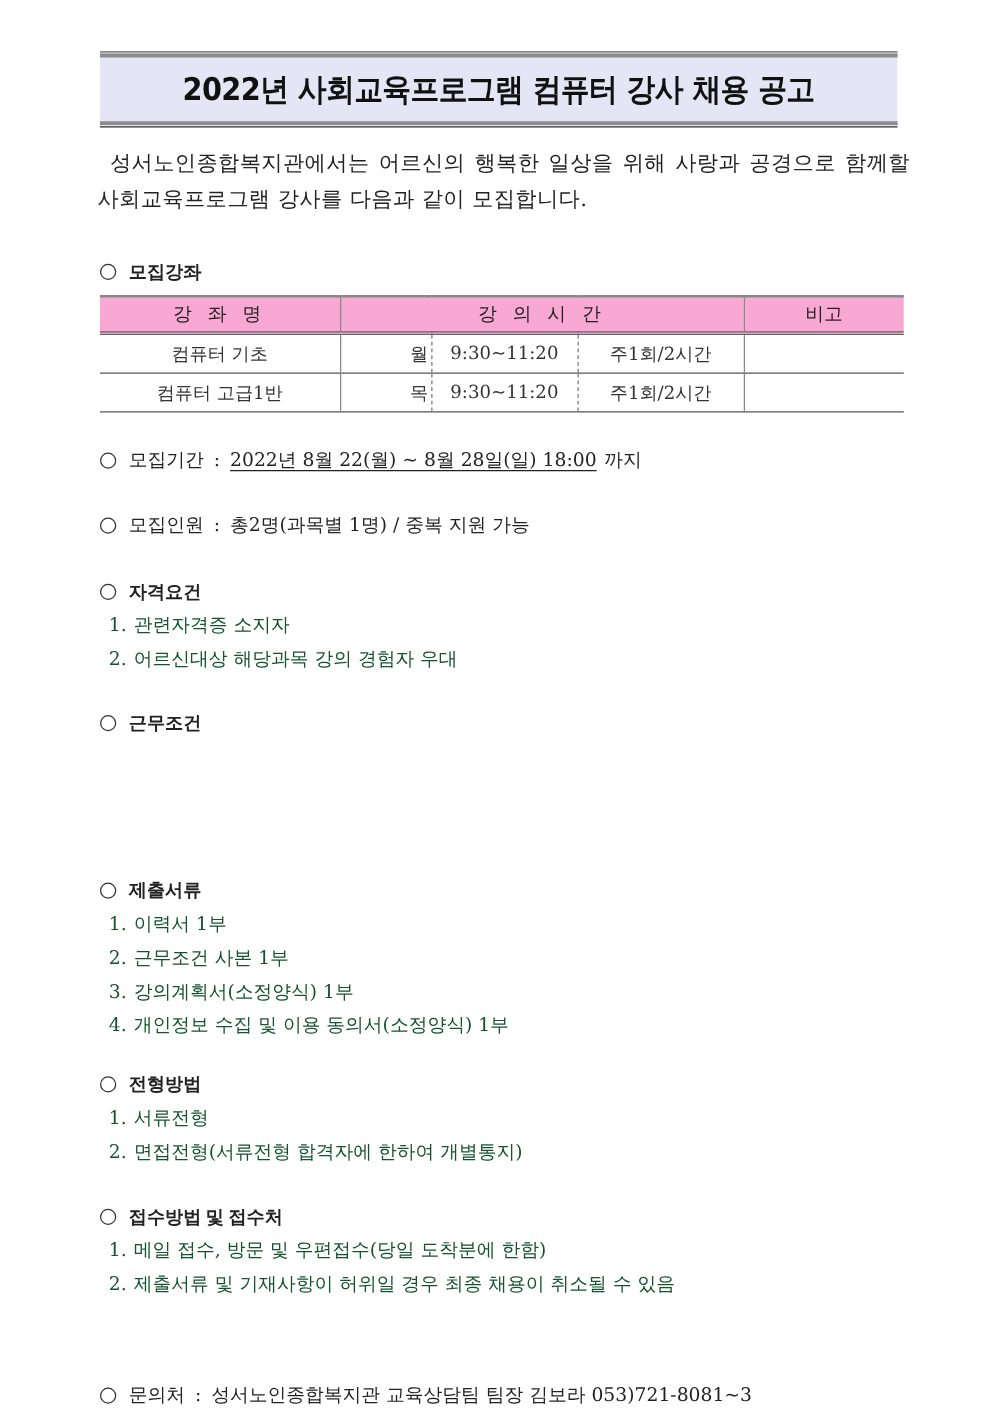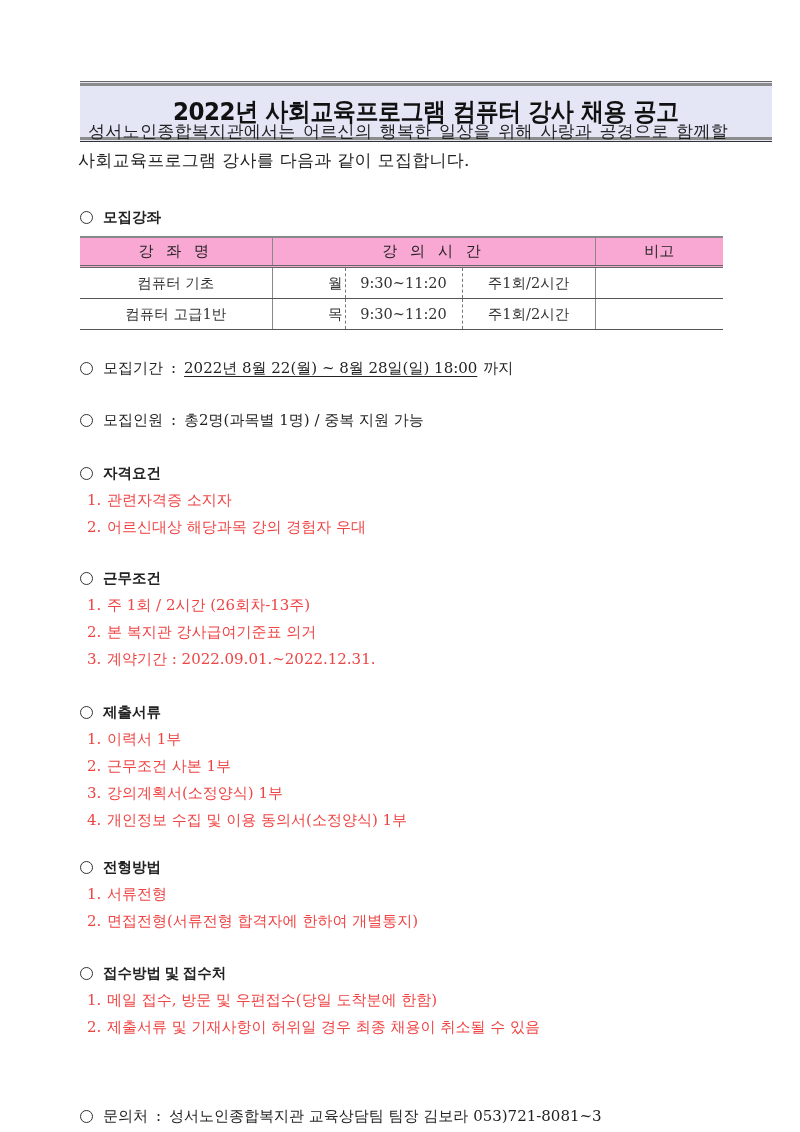--- a/index.html
+++ b/index.html
@@ -1,36 +1,36 @@
 <!DOCTYPE html>
 <html><head>
 <meta charset="utf-8">
 <style>
   html, body { margin: 0; padding: 0; background: #ffffff; }
   body { width: 800px; height: 1132px; position: relative; overflow: hidden;
          font-family: "DejaVu Serif", "Liberation Serif", serif; color: #222; }
-  .title-box { position: absolute; left: 80px; top: 41px; width: 692px; height: 55px;
+  .title-box { position: absolute; left: 80px; top: 41px; width: 638px; height: 55px;
                background: #e4e6f6; border-top: 3px double #666; border-bottom: 3px double #333;
-               display: flex; align-items: center; justify-content: center; margin-top: 40px; }
+               display: flex; align-items: center; justify-content: center; }
   .title-box::before { content: ""; position: absolute; left: 0; right: 0; top: -1px; height: 3px; background: #8c8c8c; }
   .title-box::after { content: ""; position: absolute; left: 0; right: 0; bottom: -1px; height: 3px; background: #8c8c8c; }
   .title { font-family: "DejaVu Sans", "Liberation Sans", sans-serif; font-weight: bold; font-size: 25px;
            color: #111; letter-spacing: -0.5px; transform: scaleX(0.92); }
   .intro { position: absolute; left: 78px; top: 117px; width: 650px; font-size: 17px; line-height: 29px;
            letter-spacing: 0.3px; color: #222; text-align: justify; text-indent: 10px; }
   .section { position: absolute; left: 78px; font-size: 15px; color: #222; }
   .sec-head { display: flex; align-items: center; height: 24px; }
   .circle { display: inline-block; width: 11px; height: 11px; border: 1.3px solid #333; border-radius: 50%;
             margin-right: 10px; margin-left: 2px; }
   .sec-title { font-family: Liberation Serif, serif; font-weight: bold; font-size: 14.5px; }
   .sec-label { font-size: 15px; }
   .sec-colon { margin: 0 8px; }
   .sec-value-u { text-decoration: underline; text-underline-offset: 3px; }
   .items { margin-top: 2px; }
-  .item { height: 27px; line-height: 27px; padding-left: 9px; font-size: 15px; color: #ef4444; white-space: nowrap; }
+  .item { height: 27px; line-height: 27px; padding-left: 9px; font-size: 15px; color: #14532d; white-space: nowrap; }
   .item .num { display: inline-block; width: 20px; }
   table.lectures { position: absolute; left: 80px; top: 236px; width: 643px; border-collapse: collapse; font-size: 14.5px; }
   table.lectures th { background: #f9a8d4; font-weight: normal; height: 25px; border-top: 2px solid #888;
                       border-bottom: 3px double #666; font-size: 15px; letter-spacing: 4px; }
   table.lectures th.note { letter-spacing: 0; margin-top: 20px; }
   table.lectures td { height: 28px; border-bottom: 1px solid #555; text-align: center; color: #333; }
   table.lectures tr.last td { border-bottom: 1.5px solid #555; }
   .vline { border-left: 1px solid #888; }
   .dash { border-left: 1px dashed #777; }
   .day { text-align: right !important; padding-right: 2px; }
@@ -112,25 +112,20 @@
     <div class="item"><span class="num">1.</span><span>관련자격증 소지자</span></div>
     <div class="item"><span class="num">2.</span><span>어르신대상 해당과목 강의 경험자 우대</span></div>
   </div>
 </div>
 
 <div class="section" style="top:566px;">
   <div class="sec-head">
     <span class="circle"></span>
     <span class="sec-title">근무조건</span>
   </div>
-  <div class="items">
-    <div class="item"><span class="num">1.</span><span>주 1회 / 2시간 (26회차-13주)</span></div>
-    <div class="item"><span class="num">2.</span><span>본 복지관 강사급여기준표 의거</span></div>
-    <div class="item"><span class="num">3.</span><span>계약기간 : 2022.09.01.~2022.12.31.</span></div>
-  </div>
 </div>
 
 <div class="section" style="top:700px;">
   <div class="sec-head">
     <span class="circle"></span>
     <span class="sec-title">제출서류</span>
   </div>
   <div class="items">
     <div class="item"><span class="num">1.</span><span>이력서 1부</span></div>
     <div class="item"><span class="num">2.</span><span>근무조건 사본 1부</span></div>

